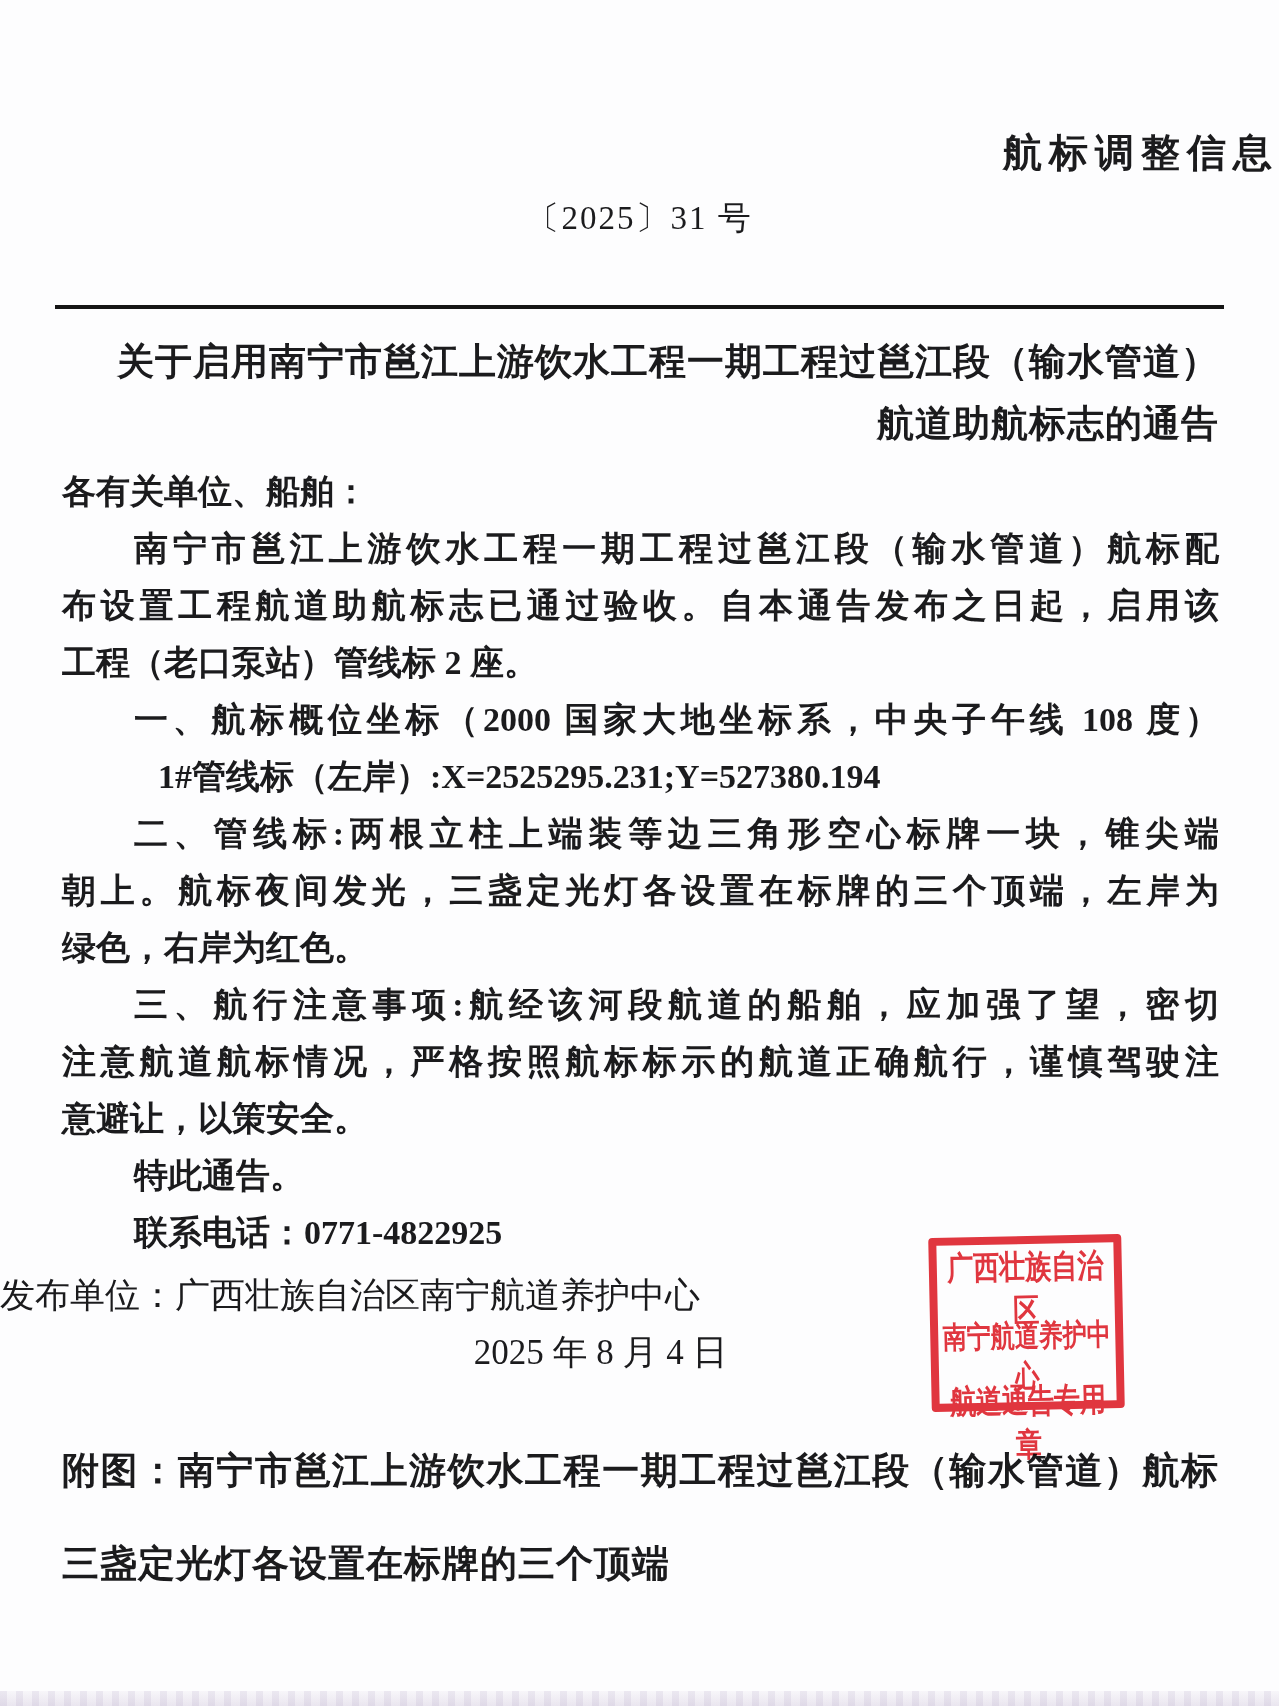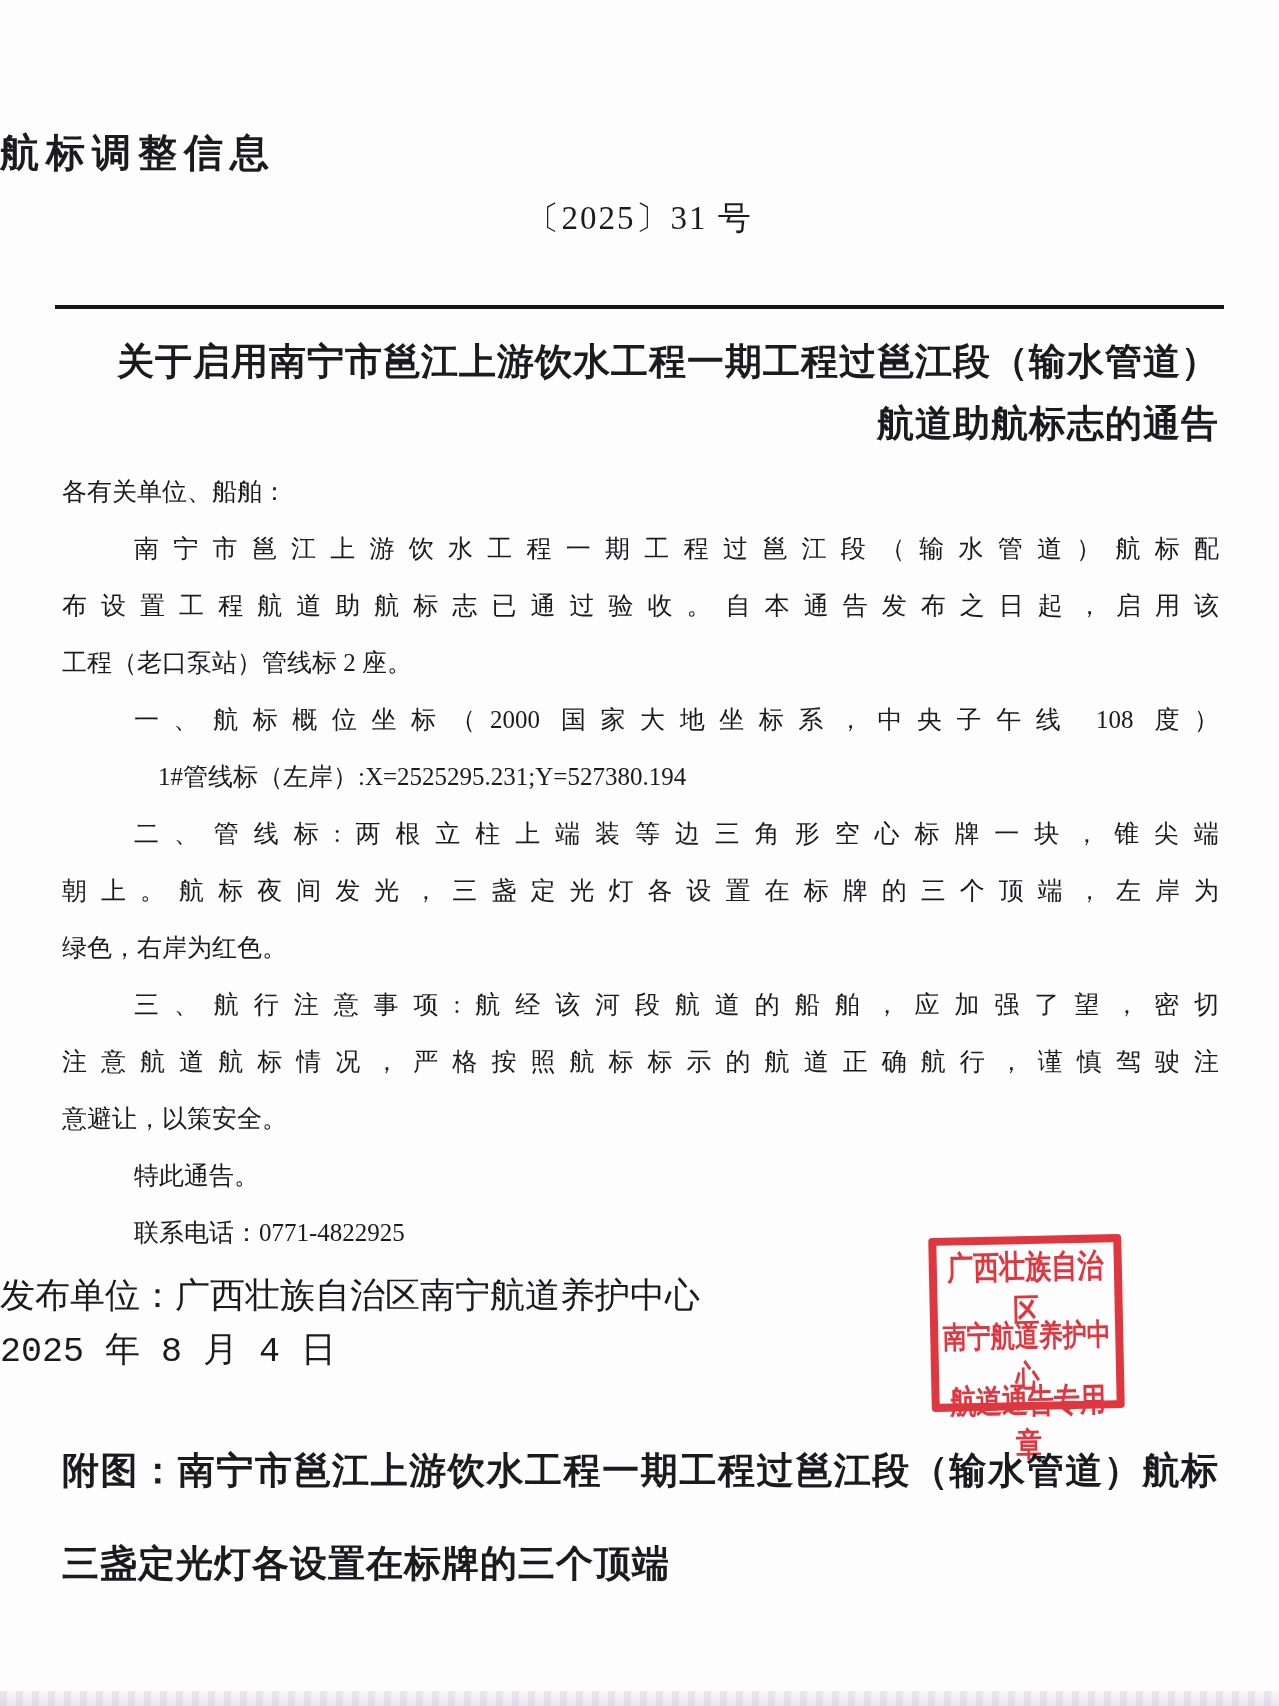--- a/index.html
+++ b/index.html
@@ -7,21 +7,21 @@
     position:relative;
     width:1279px;height:1706px;
     margin:0 auto;
     background:#fdfdfe;
     overflow:hidden;
     font-family:"Liberation Serif", serif;
     color:#1b1b1d;
   }
   .doc-title{
     margin-top:126px;
-    text-align:left;
+    text-align:right;
     font-family:Liberation Sans, sans-serif;
     font-weight:bold;
     font-size:39px;
     letter-spacing:7px;
   }
   .doc-number{
     margin-top:16px;
     text-align:center;
     font-size:33px;
     letter-spacing:2px;
@@ -35,34 +35,35 @@
     margin:22px 60px 0 62px;
     font-family:"Liberation Sans", sans-serif;
     font-weight:bold;
     font-size:37px;
     line-height:62px;
     text-align:right;
     letter-spacing:1px;
   }
   .body-text{
     margin:8px 60px 0 62px;
-    font-size:25px;
+    font-size:34px;
     line-height:57px;
+    font-weight:bold;
   }
   .l{white-space:normal;}
   .ind2{text-indent:72px;}
   .ind26{text-indent:96px;}
   .fill{text-align:justify;text-align-last:justify;}
   .signoff{
     margin:6px 0 0 0;
     font-size:35px;
     line-height:57px;
   }
   .issuer-line{text-align:left;padding-right:112px;}
-  .date-line{text-align:left;padding-right:78px;font-family:Liberation Mono, monospace;}
+  .date-line{text-align:center;padding-right:78px;}
   .attachment{
     margin:46px 60px 0 62px;
     font-family:Liberation Mono, monospace;
     font-weight:bold;
     font-size:37px;
     line-height:93px;
     letter-spacing:1px;
   }
   .stamp{
     position:absolute;

